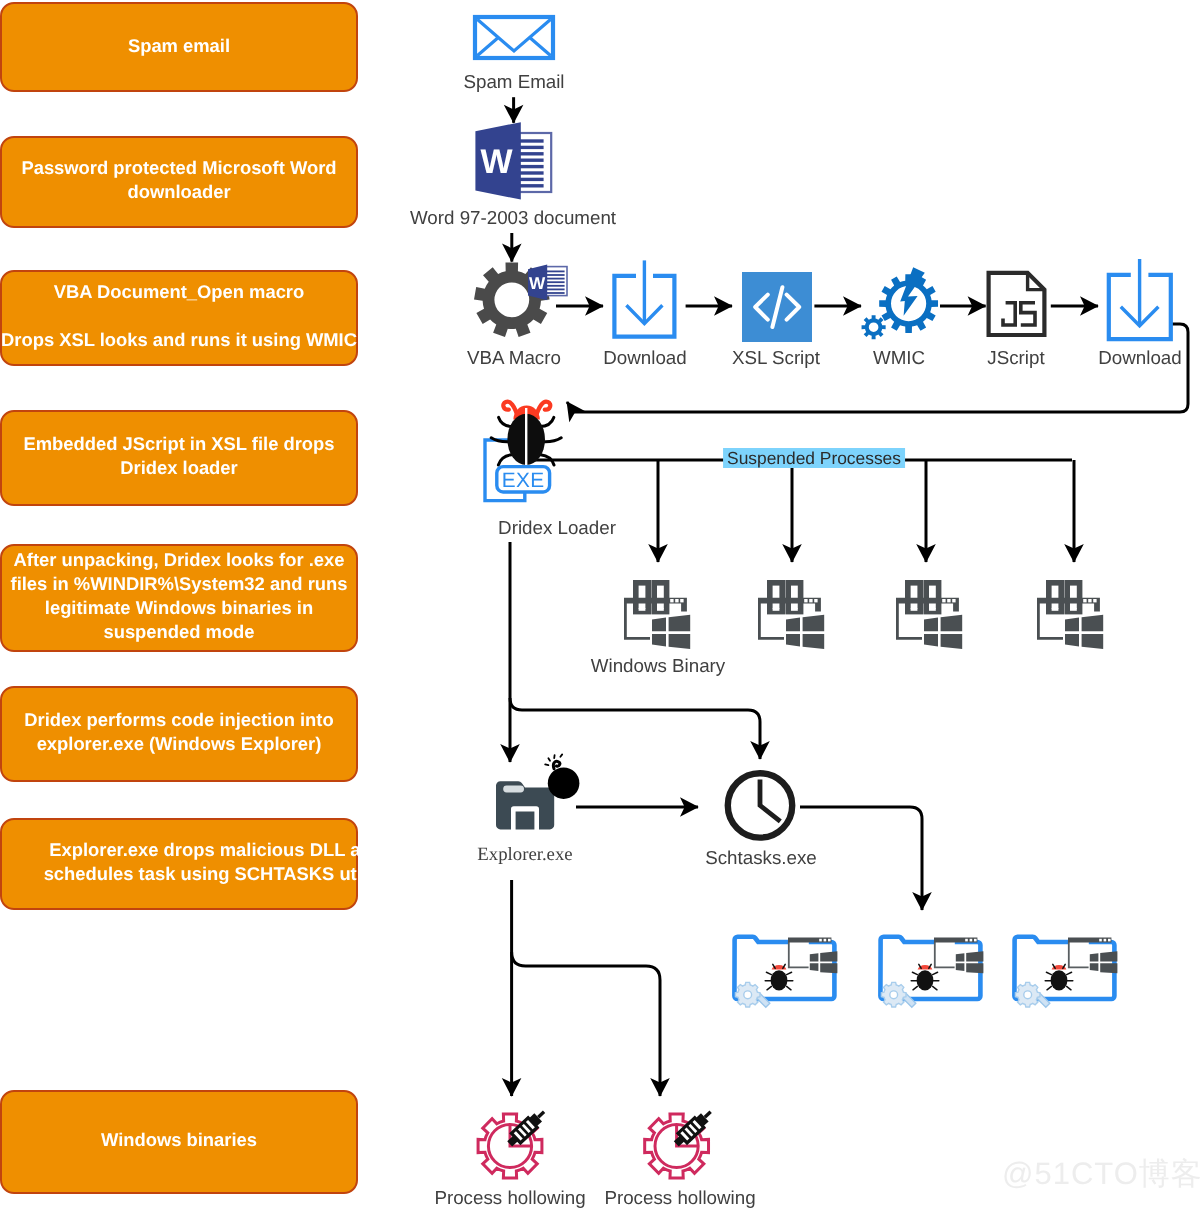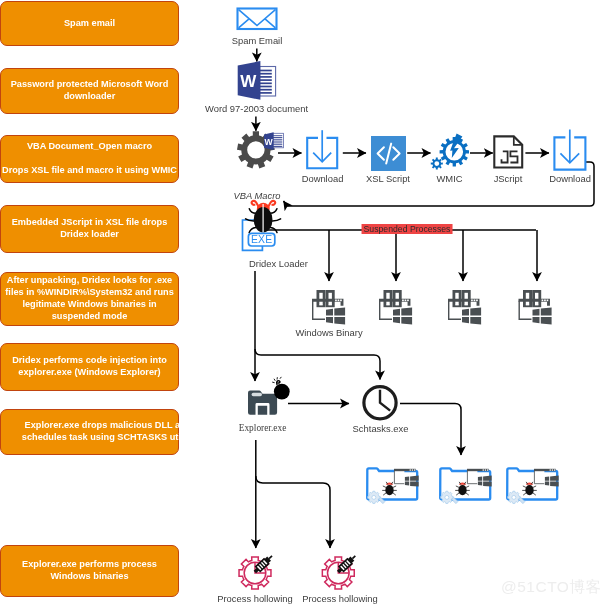--- a/index.html
+++ b/index.html
@@ -9,21 +9,21 @@
   .step-box{position:absolute;left:0;background:#ef8f00;border:1.2px solid #c1440e;
             border-radius:7px;box-sizing:border-box;width:179px;
             display:flex;flex-direction:column;align-items:center;justify-content:center;
             color:#ffffff;font-weight:bold;font-size:9.2px;line-height:11.8px;
             text-align:center;padding:2px 7px;}
   .step-box .ln{display:block;white-space:nowrap;}
   .step-box .sp{margin-top:11.5px;}
   .node-label{position:absolute;font-size:9.4px;color:#404040;white-space:nowrap;
               text-align:center;transform:translateX(-50%);}
   .flow-label{position:absolute;font-size:8.7px;color:#2b2b2b;white-space:nowrap;
-              transform:translateX(-50%);background:#ef4444;padding:0 2px;}
+              transform:translateX(-50%);background:#7dd3fc;padding:0 2px;}
   .cap{position:absolute;font-size:9.4px;color:#404040;text-align:center;
        transform:translateX(-50%);line-height:13px;white-space:nowrap;}
   svg{display:block;overflow:visible;}
   #wm{position:absolute;left:501px;top:577px;color:#ededed;font-size:15.5px;white-space:nowrap;
       font-family:"Liberation Sans",sans-serif;letter-spacing:0.5px;}
 </style>
 </head>
 <body>
 
 <div id="stage">
@@ -32,21 +32,21 @@
     <span class="ln">Spam email</span>
   </div>
 
   <div class="step-box" style="top:68px;height:46px;text-align:center;">
     <span class="ln">Password protected Microsoft Word</span>
     <span class="ln">downloader</span>
   </div>
 
   <div class="step-box" style="top:135px;height:48px;">
     <span class="ln">VBA Document_Open macro</span>
-    <span class="ln sp">Drops XSL file and macro it using WMIC</span>
+    <span class="ln sp">Drops XSL looks and runs it using WMIC</span>
   </div>
 
   <div class="step-box" style="top:205px;height:48px;">
     <span class="ln">Embedded JScript in XSL file drops</span>
     <span class="ln">Dridex loader</span>
   </div>
 
   <div class="step-box" style="top:272px;height:54px;">
     <span class="ln">After unpacking, Dridex looks for .exe</span>
     <span class="ln">files in %WINDIR%\System32 and runs</span>
@@ -59,21 +59,20 @@
     <span class="ln">explorer.exe (Windows Explorer)</span>
   </div>
 
   <div class="step-box" style="top:409px;height:46px;padding-left:44px;">
     <span class="ln">Explorer.exe drops malicious DLL and</span>
     <span class="ln">schedules task using SCHTASKS utility</span>
   </div>
 
 
   <div class="step-box" style="top:545px;height:52px;">
-    <span class="ln">Explorer.exe performs process</span>
     <span class="ln">Windows binaries</span>
   </div>
 
   <svg id="flow" width="600" height="605" viewBox="0 0 600 605" style="position:absolute;left:0;top:0;">
     <defs>
       <marker id="ah" markerWidth="12" markerHeight="11" refX="9.3" refY="5.1" orient="auto" markerUnits="userSpaceOnUse">
         <path d="M0.3 0.2 L9.7 5.1 L0.3 10.0 L2.6 5.1 Z" fill="#000"></path>
       </marker>
     </defs>
 
@@ -330,21 +329,21 @@
               <path d="M265.1 557.9 V 564.5"></path>
             <path d="M267.8 557.9 V 564.5"></path>
           </g>
         </g>
       </g>
     </defs>
   </svg>
 
   <div class="node-label" style="left:257px;top:35px;">Spam Email</div>
   <div class="node-label" style="left:256.5px;top:103px;">Word 97-2003 document</div>
-  <div class="node-label" style="left:257px;top:190px;font-style:italic;">VBA Macro</div>
+  <div class="node-label" style="left:257px;top:173px;">VBA Macro</div>
   <div class="node-label" style="left:322.5px;top:173px;">Download</div>
   <div class="node-label" style="left:388px;top:173px;">XSL Script</div>
   <div class="node-label" style="left:449.5px;top:173px;">WMIC</div>
   <div class="node-label" style="left:508px;top:173px;">JScript</div>
   <div class="node-label" style="left:570px;top:173px;">Download</div>
   <div class="node-label" style="left:278.5px;top:258px;">Dridex Loader</div>
   <div class="node-label" style="left:329px;top:327px;">Windows Binary</div>
   <div class="node-label" style="left:262.5px;top:423px;font-family:Liberation Serif, serif;">Explorer.exe</div>
   <div class="node-label" style="left:380.5px;top:423px;">Schtasks.exe</div>
   <div class="node-label" style="left:255px;top:593px;">Process hollowing</div>

